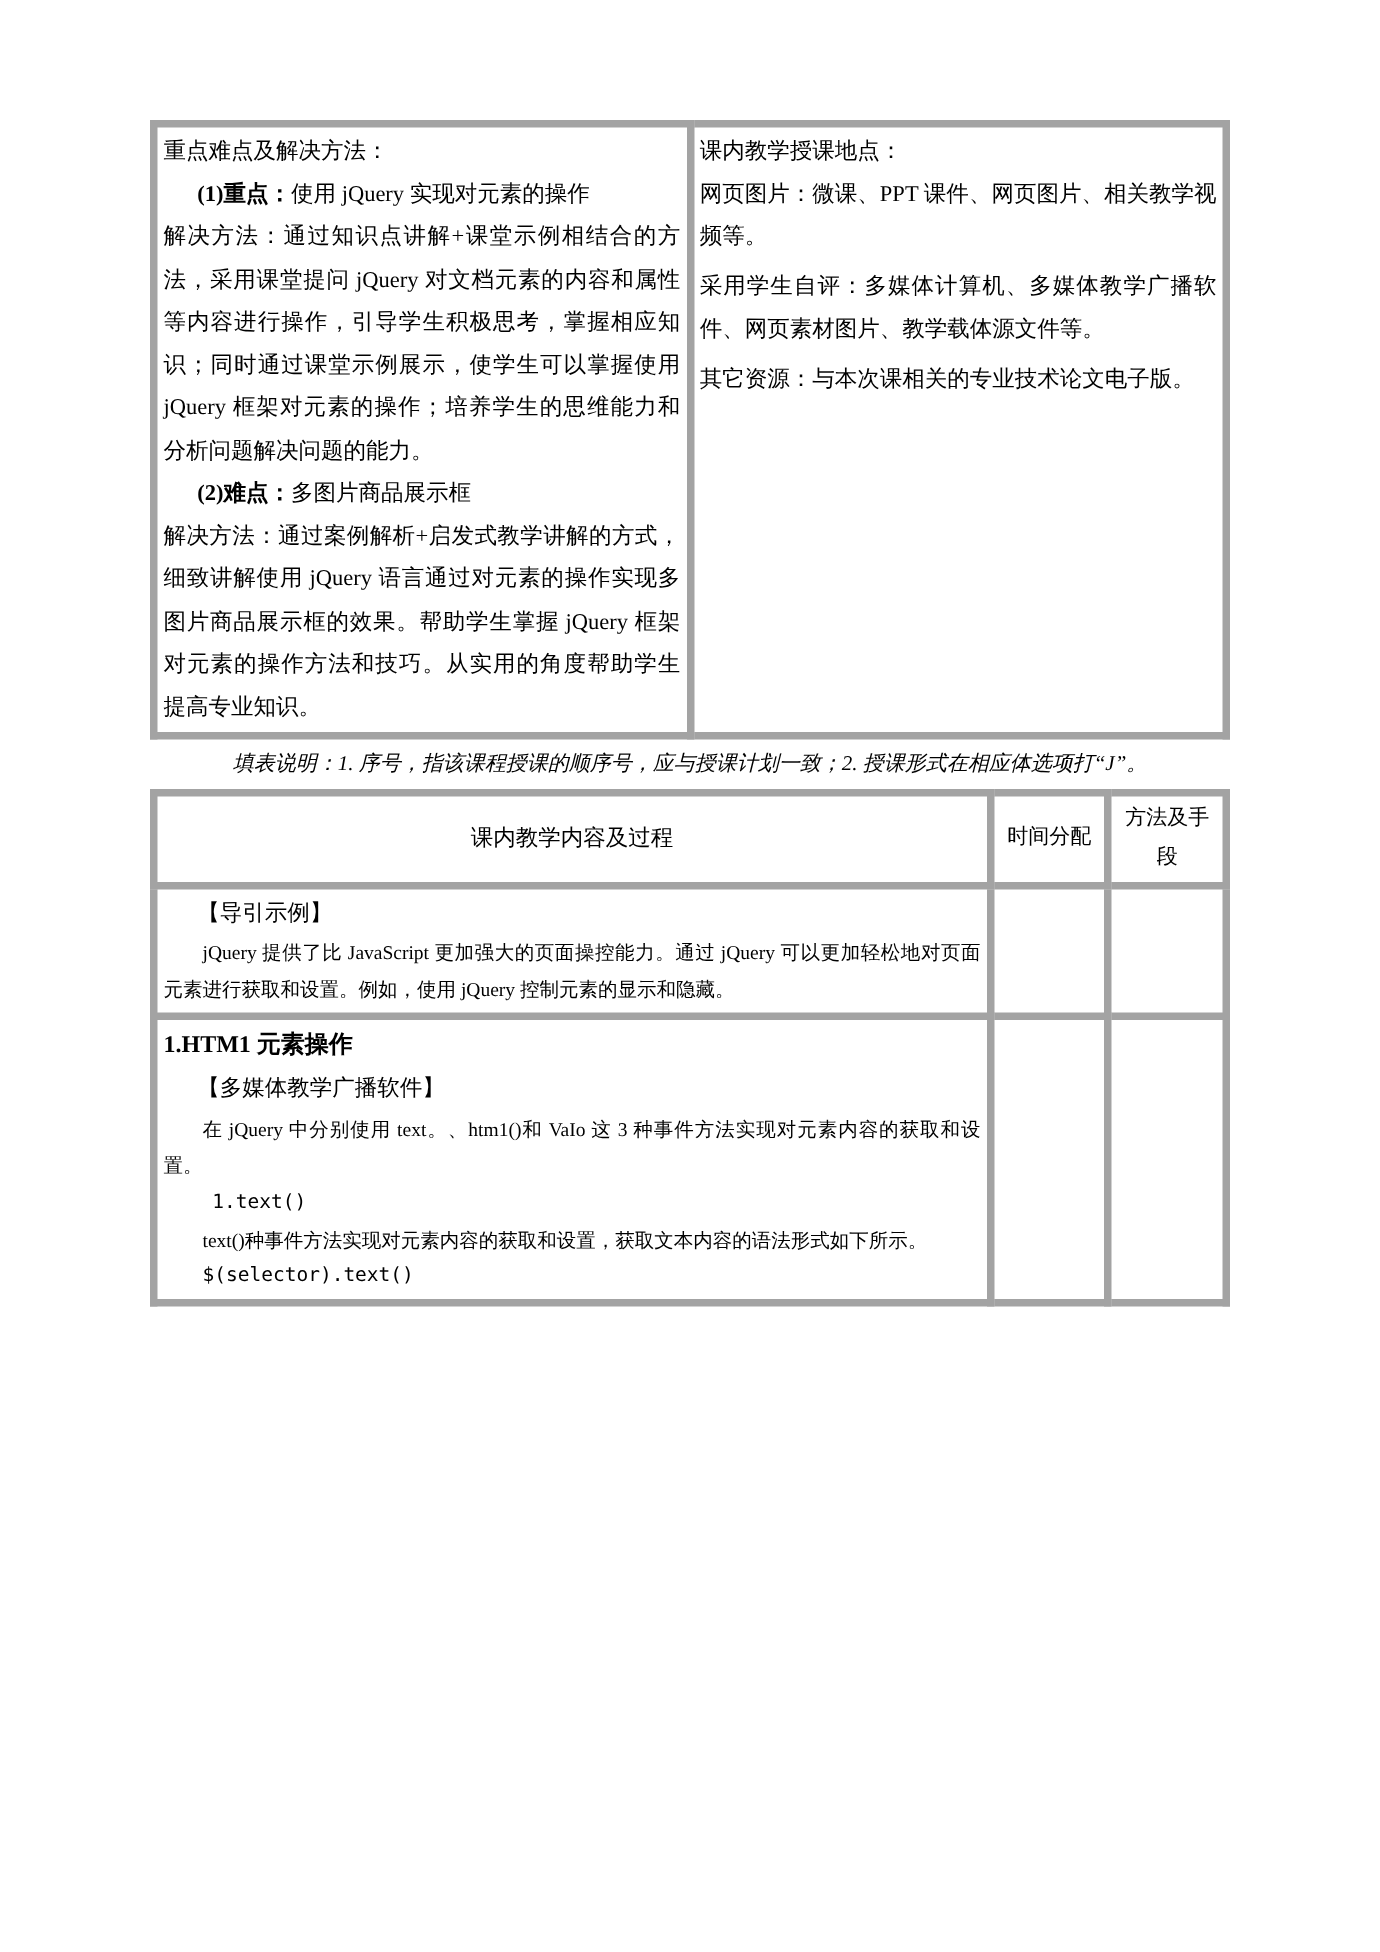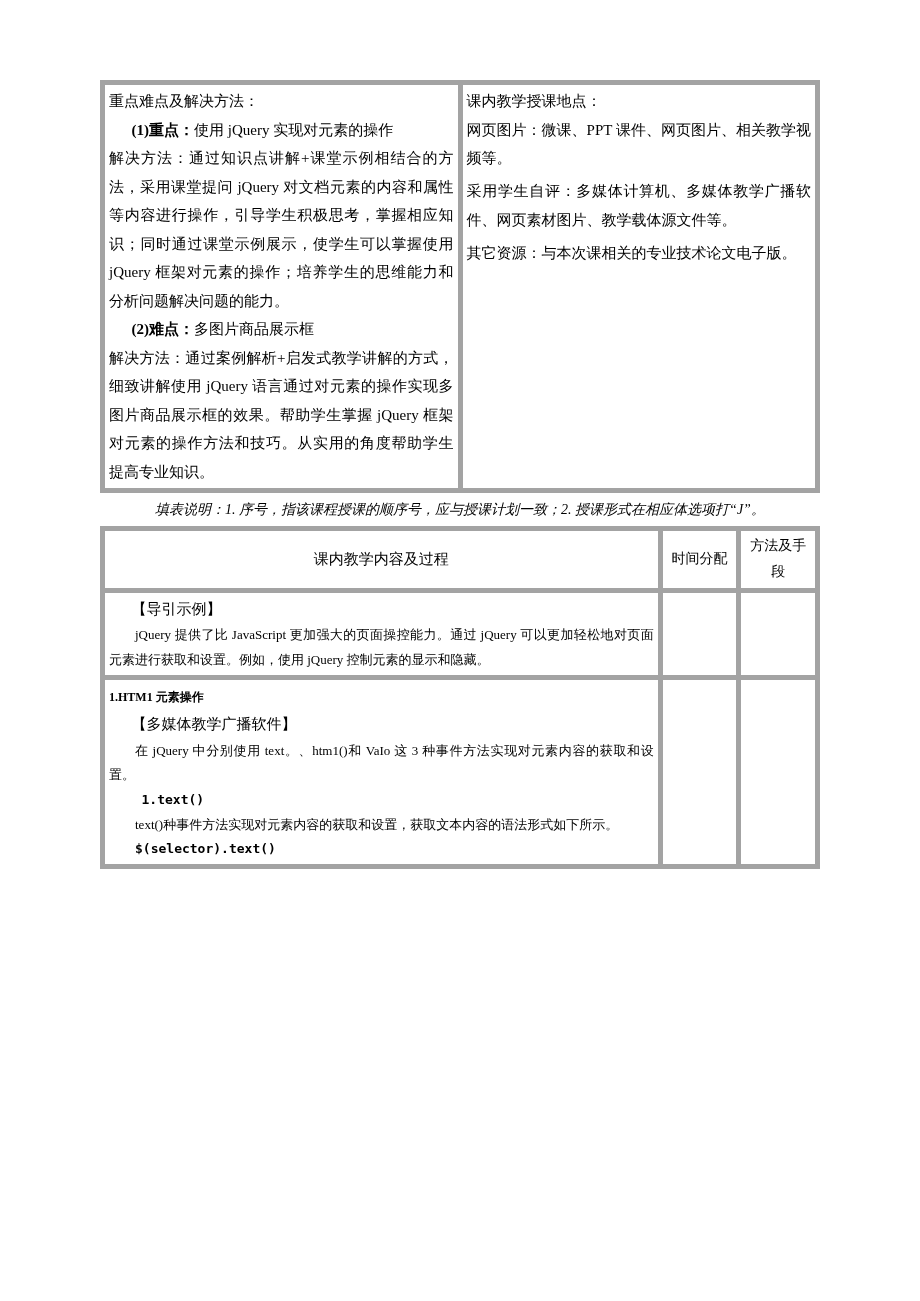--- a/index.html
+++ b/index.html
@@ -22,31 +22,31 @@
       padding: 2px 4px;
     }
     .serif-bold { font-family: "SimSun", serif; font-weight: bold; }
     .indent1 { text-indent: 1.5em; display: block; }
     .indent2 { text-indent: 2em; display: block; }
     .indent3 { text-indent: 2.5em; display: block; }
     .justify { text-align: justify; }
     .note { text-align: center; margin: 4px 0 2px 0; font-size: 14px; font-style: italic; }
     .sec-head { text-align: center; font-size: 15px; padding: 14px 0; }
     .th-small { text-align: center; font-size: 14px; vertical-align: middle; }
-    .code { font-family: "SimSun", monospace; font-size: 13px; font-weight: bold; }
+    .code { font-family: "SimSun", monospace; font-size: 13px; }
     .small { font-size: 13px; }
     .en { font-family: "Times New Roman", serif; }
     .cell-left { width: 50%; }
     .cell-right { width: 50%; }
     .c-content { width: 78%; }
     .c-time { width: 11%; }
     .c-method { width: 11%; }
     .pad-summary { padding-bottom: 90px; }
     .mid-wrap { display:inline; }
-    .heading1 { font-family: "Times New Roman", "SimSun", serif; font-weight: bold; font-size: 12px; }
+    .heading1 { font-family: "Times New Roman", "SimSun", serif; font-weight: bold; font-size: 16px; }
   </style>
 </head>
 <body>
 
 <table>
   <tbody>
       <tr>
     <td class="cell-left justify">
       <span>重点难点及解决方法：</span><br>
       <span class="indent1">

